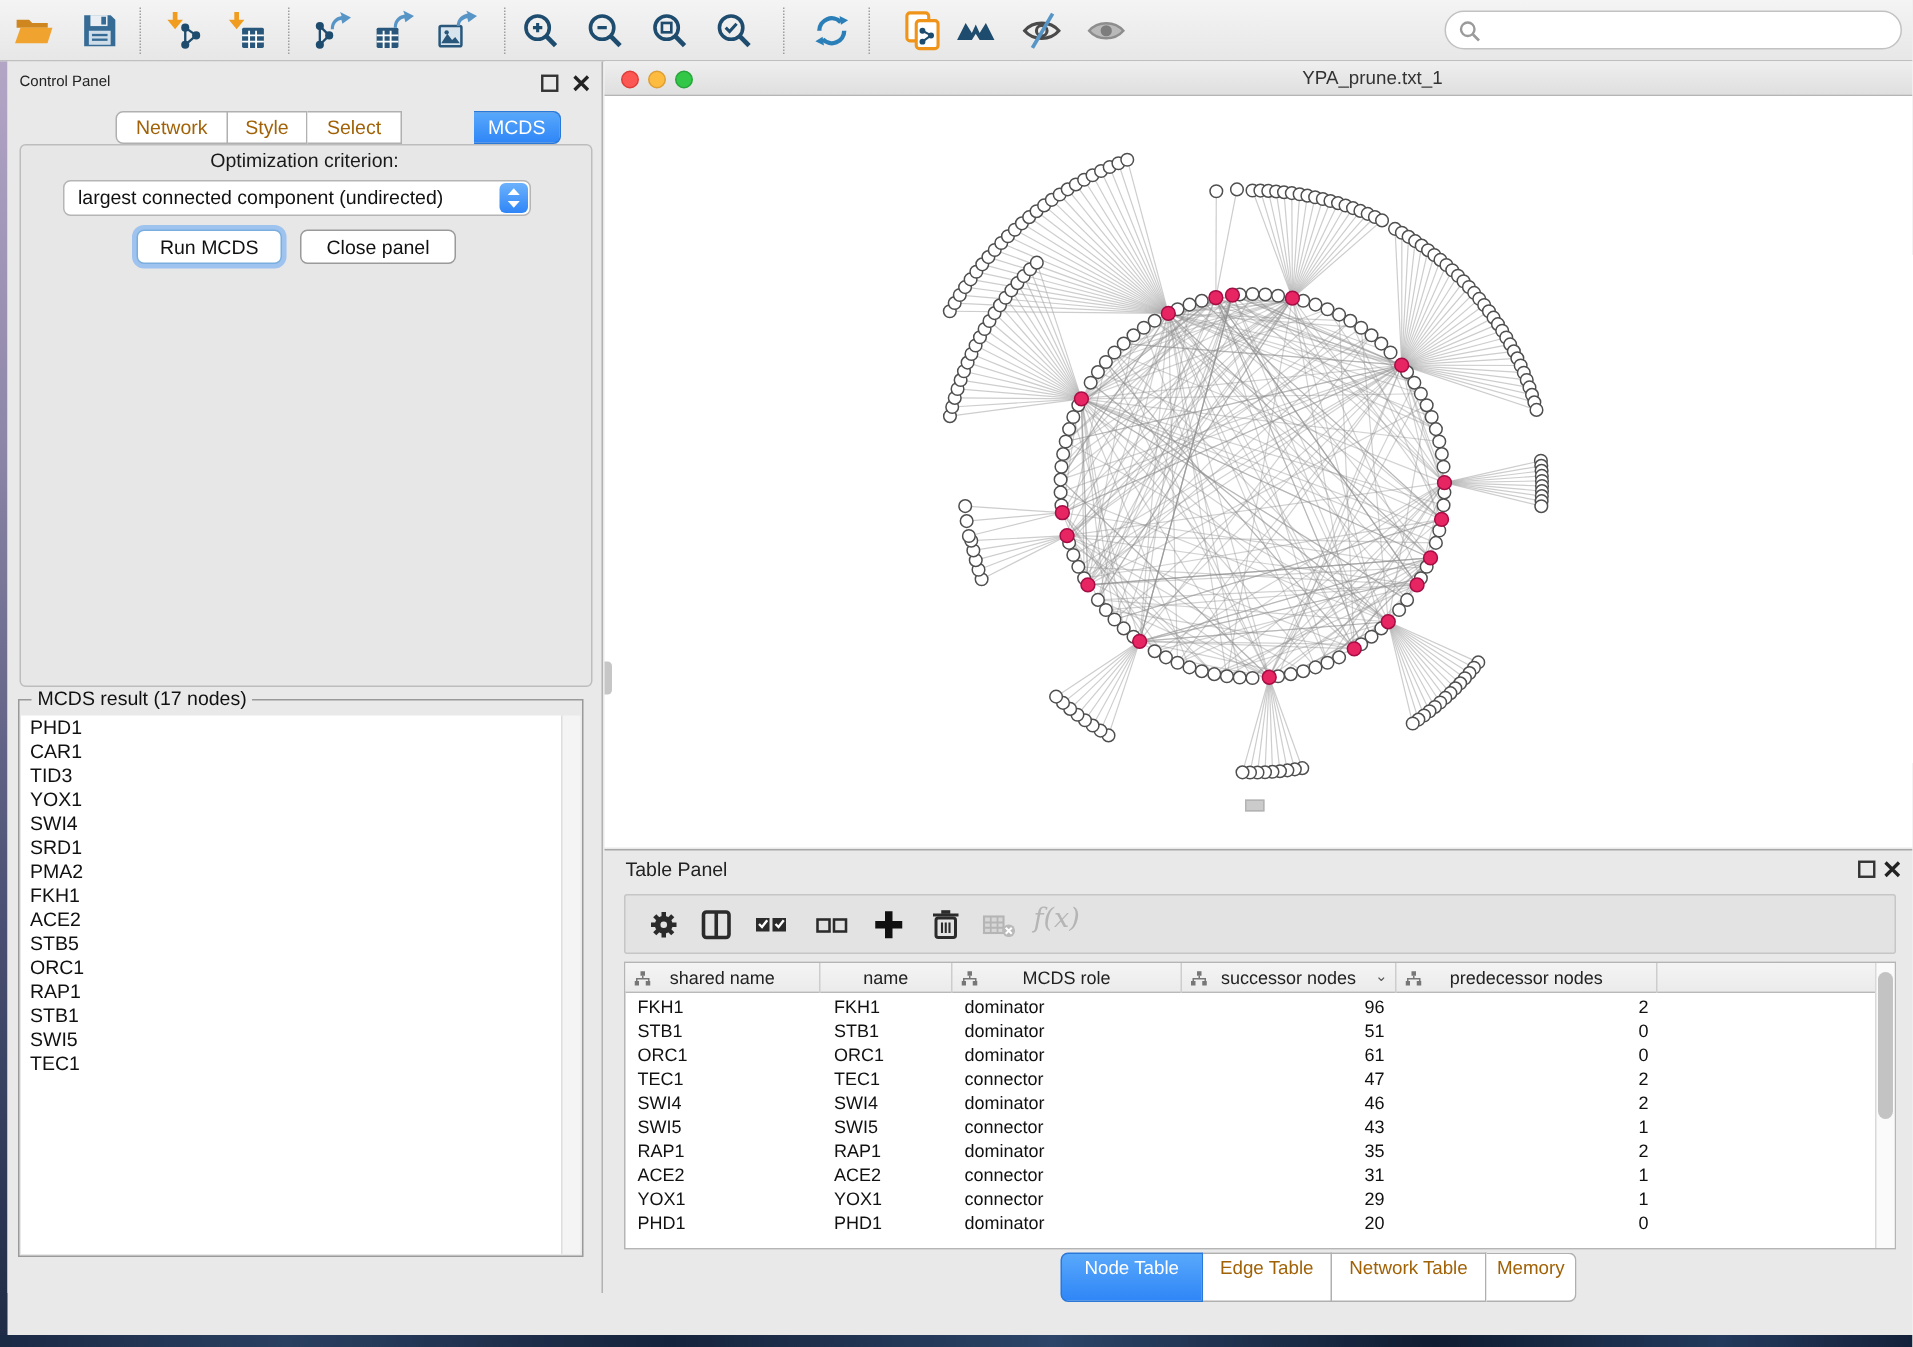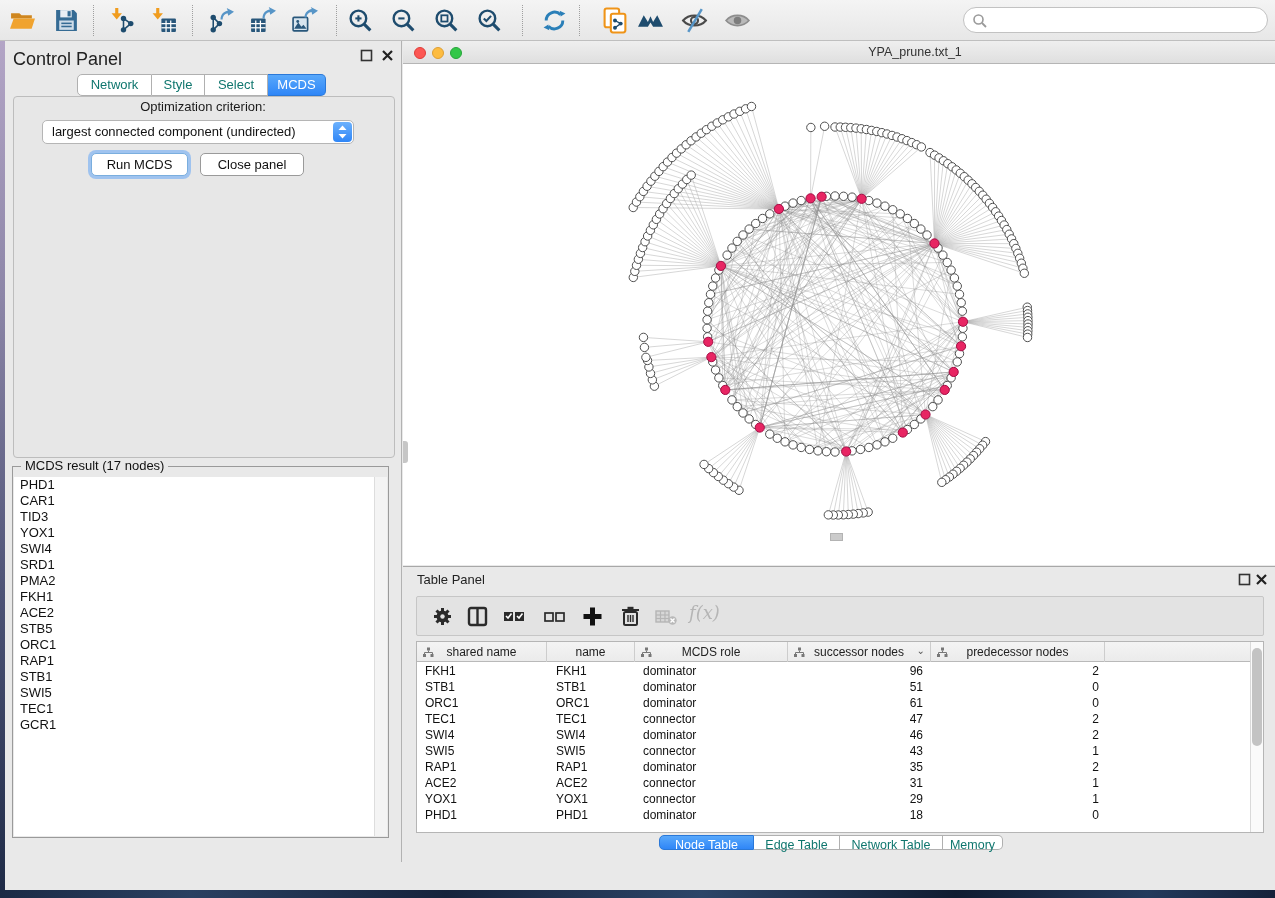--- a/index.html
+++ b/index.html
@@ -14,27 +14,27 @@
   #search-box { position:absolute; left:963px; top:7px; width:305px; height:26px; background:#fff; border:1px solid #c2c2c2; border-radius:13px; }
   #search-box svg { position:absolute; left:8px; top:5px; }
 
   
   #left-strip { left:0; top:41px; width:5px; height:849px; background:linear-gradient(180deg,#b3a5c6,#8d86a8 30%,#4d5376 65%,#1f2b47); }
   #bottom-strip { left:0; top:890px; width:1275px; height:8px;
     background:linear-gradient(90deg,#1b2a45,#2a4061 15%,#16233c 35%,#2c4568 55%,#101c31 75%,#233a5c 90%,#15213a); }
 
   
   #control-panel { left:5px; top:41px; width:397px; height:821px; background:#e9e9e9; border-right:1px solid #b2b2b2; }
-  #cp-title { position:absolute; left:8px; top:8px; font-size:18px; color:#222; }
+  #cp-title { position:absolute; left:8px; top:8px; font-size:10px; color:#222; }
   .mini-btn { position:absolute; top:8px; width:13px; height:13px; }
   .seg { position:absolute; display:flex; }
-  .seg .seg-btn { height:22px; background:#fff; border:1px solid #b0b0b0; border-left:none; font-size:13px; color:#0f766e; text-align:center; line-height:20px; }
+  .seg .seg-btn { height:22px; background:#fff; border:1px solid #b0b0b0; border-left:none; font-size:13px; color:#a16207; text-align:center; line-height:20px; }
   .seg .seg-btn:first-child { border-left:1px solid #b0b0b0; border-radius:5px 0 0 5px; }
   .seg .seg-btn:last-child { border-radius:0 5px 5px 0; }
-  .seg .seg-btn.sel { background:linear-gradient(#58a8fb,#2f86f7); border-color:#2a78d8; color:#fff; }
+  .seg .seg-btn.sel { background:linear-gradient(#58a8fb,#2f86f7); border-color:#2a78d8; color:#fff;margin-left:48px; }
   #cp-tabs { left:72px; top:33px; }
   #cp-box { position:absolute; left:8px; top:55px; width:382px; height:362px; border:1px solid #bdbdbd; border-radius:4px; background:#e7e7e7; }
   #opt-label { position:absolute; left:0; right:0; top:58px; text-align:center; font-size:13px; }
   #criterion-select { position:absolute; left:37px; top:79px; width:312px; height:24px; background:#fff; border:1px solid #b5b5b5; border-radius:5px; font-size:13px; line-height:22px; padding-left:9px; color:#111; }
   #criterion-stepper { position:absolute; right:1px; top:1px; width:19px; height:20px; border-radius:4px; background:linear-gradient(#6cb1fc,#2f86f7); }
   .btn { position:absolute; height:23px; background:#fff; border:1px solid #9a9a9a; border-radius:5px; font-size:13px; text-align:center; line-height:21px; color:#111; }
   #run-btn { left:86px; top:112px; width:97px; border-color:#7aaede; box-shadow:0 0 0 3px rgba(100,165,245,.55); }
   #closepanel-btn { left:195px; top:112px; width:104px; }
   #mcds-fieldset { position:absolute; left:7px; top:425px; width:377px; height:372px; border:1px solid #9a9a9a; background:#e9e9e9; }
   #mcds-legend { position:absolute; left:8px; top:-9px; background:#e9e9e9; padding:0 4px; font-size:13px; color:#111; }
@@ -62,21 +62,21 @@
   .th { position:absolute; top:0; height:20px; border-right:1px solid #cdcdcd; }
   .th-label { position:absolute; top:3px; width:100%; text-align:center; font-size:12px; color:#222; }
   .th-icon { position:absolute; left:6px; top:5px; }
   .th-sort { position:absolute; right:5px; top:3px; font-size:10px; color:#555; }
   #tbody { position:absolute; left:0; top:21px; width:833px; }
   .tr { position:relative; height:16px; }
   .td { position:absolute; top:1px; font-size:12px; color:#111; white-space:nowrap; }
   #tbl-scroll { position:absolute; right:0; top:0; width:13px; bottom:0; background:#fafafa; border-left:1px solid #d9d9d9; }
   #tbl-thumb { position:absolute; left:1px; top:6px; width:10px; height:98px; background:#c3c3c3; border-radius:5px; }
   #tp-tabs { left:256px; top:268px; }
-  #tp-tabs .seg-btn { font-size:12.5px; height:15px; line-height:19px; }
+  #tp-tabs .seg-btn { font-size:12.5px; height:33px; line-height:19px; }
 
   
   #status-bar { left:0; top:862px; width:1275px; height:28px; background:#ececec; border-top:1px solid #c9c9c9; }
   #sb-list-btn { position:absolute; left:12px; top:4px; width:29px; height:21px; background:#fdfdfd; border:1px solid #bbb; border-radius:3px; }
   #memory-btn { position:absolute; right:9px; top:3px; width:73px; height:22px; background:#fdfdfd; border:1px solid #bbb; border-radius:4px; font-size:12px; line-height:20px; text-align:center; padding-left:12px; color:#111; }
   #memory-dot { position:absolute; left:7px; top:6px; width:9px; height:9px; border-radius:50%; background:#169c25; }
 </style>
 </head>
 <body>
 
@@ -272,21 +272,20 @@
           <li>SRD1</li>
           <li>PMA2</li>
           <li>FKH1</li>
           <li>ACE2</li>
           <li>STB5</li>
           <li>ORC1</li>
           <li>RAP1</li>
           <li>STB1</li>
           <li>SWI5</li>
           <li>TEC1</li>
-          <li>GCR1</li>
         </ul>
       <div id="mcds-scroll"></div>
     </div>
   </div>
 
   <div id="network-window" class="abs">
     <div id="nw-titlebar">
       <span class="traffic" style="left:11px;background:#fc5753;border:1px solid #df3d38"></span>
       <span class="traffic" style="left:29px;background:#fdbc40;border:1px solid #de9f34"></span>
       <span class="traffic" style="left:47px;background:#33c748;border:1px solid #27a53a"></span>
@@ -1130,21 +1129,21 @@
             <div class="td" style="left: 8px; width: 110px; text-align: left;">YOX1</div>
             <div class="td" style="left: 139px; width: 80px; text-align: left;">YOX1</div>
             <div class="td" style="left: 226px; width: 140px; text-align: left;">connector</div>
             <div class="td" style="left: 371px; width: 135px; text-align: right;">29</div>
             <div class="td" style="left: 514px; width: 168px; text-align: right;">1</div>
           </div>
           <div class="tr">
             <div class="td" style="left: 8px; width: 110px; text-align: left;">PHD1</div>
             <div class="td" style="left: 139px; width: 80px; text-align: left;">PHD1</div>
             <div class="td" style="left: 226px; width: 140px; text-align: left;">dominator</div>
-            <div class="td" style="left: 371px; width: 135px; text-align: right;">18</div>
+            <div class="td" style="left: 371px; width: 135px; text-align: right;">20</div>
             <div class="td" style="left: 514px; width: 168px; text-align: right;">0</div>
           </div>
         </div>
       <div id="tbl-scroll">
           <div id="tbl-thumb"></div>
         </div>
     </div>
 
     <div id="tp-tabs" class="seg">
       <div class="seg-btn sel" style="width:95px">Node Table</div>

